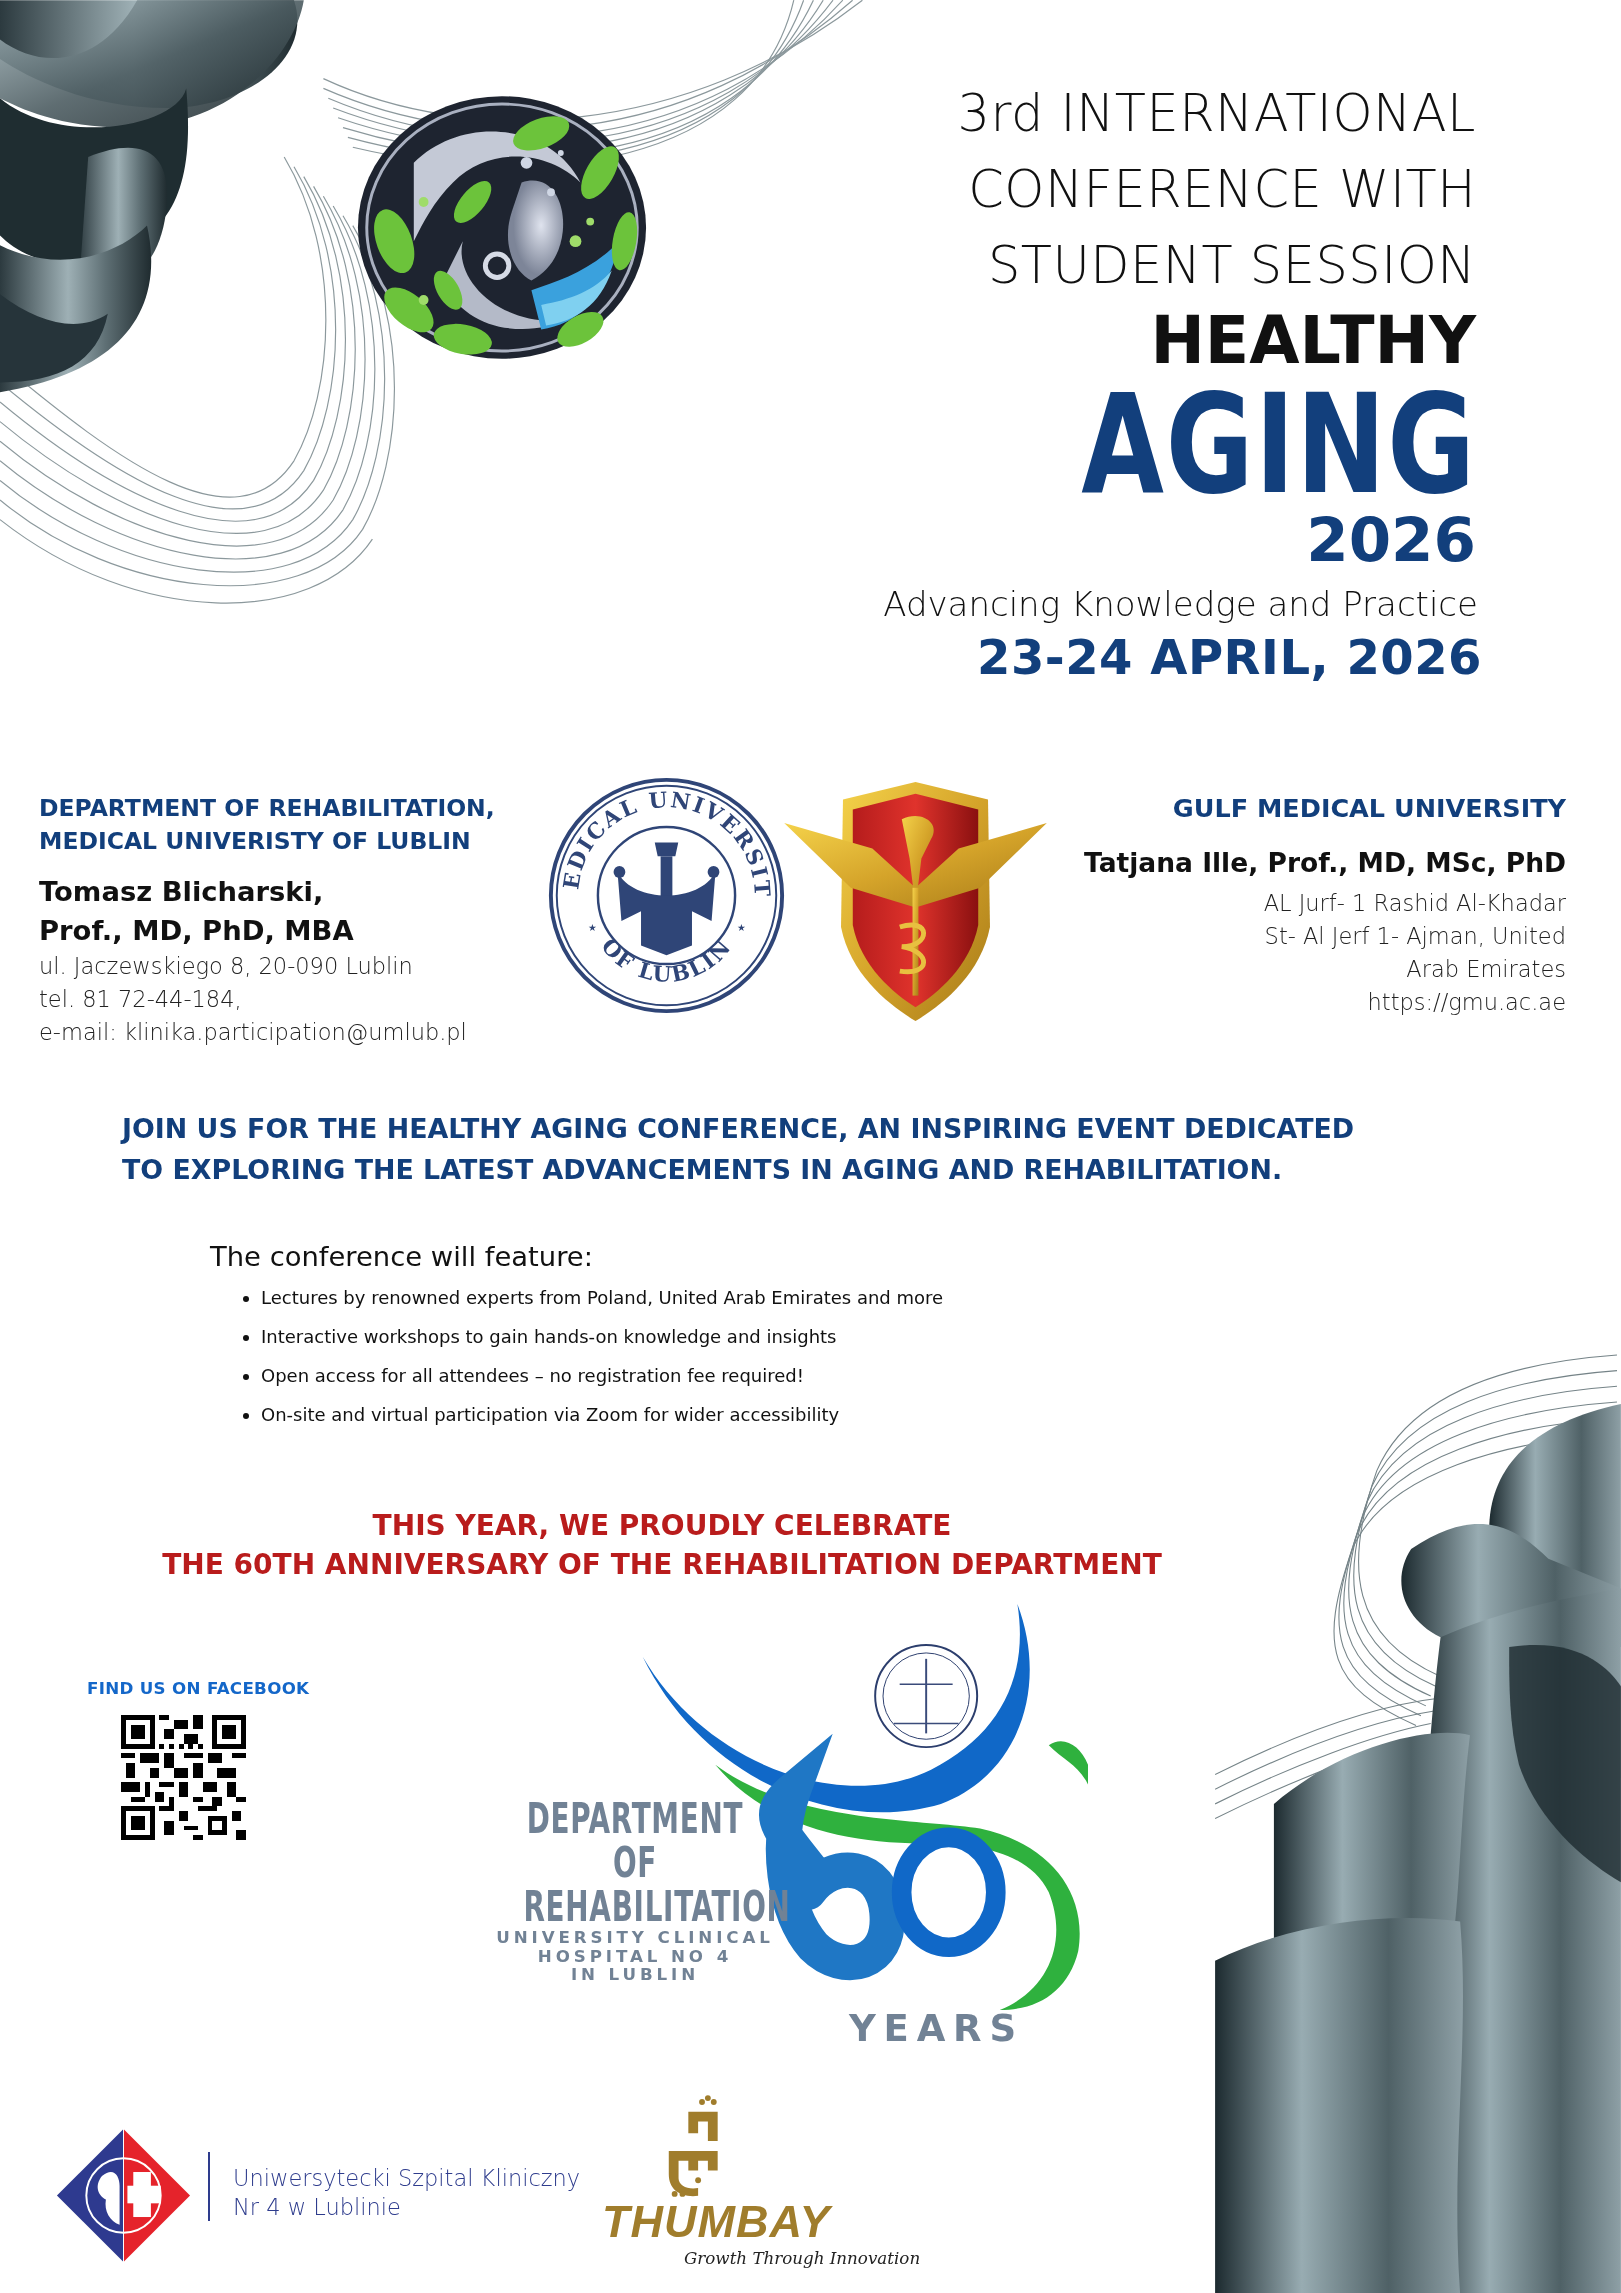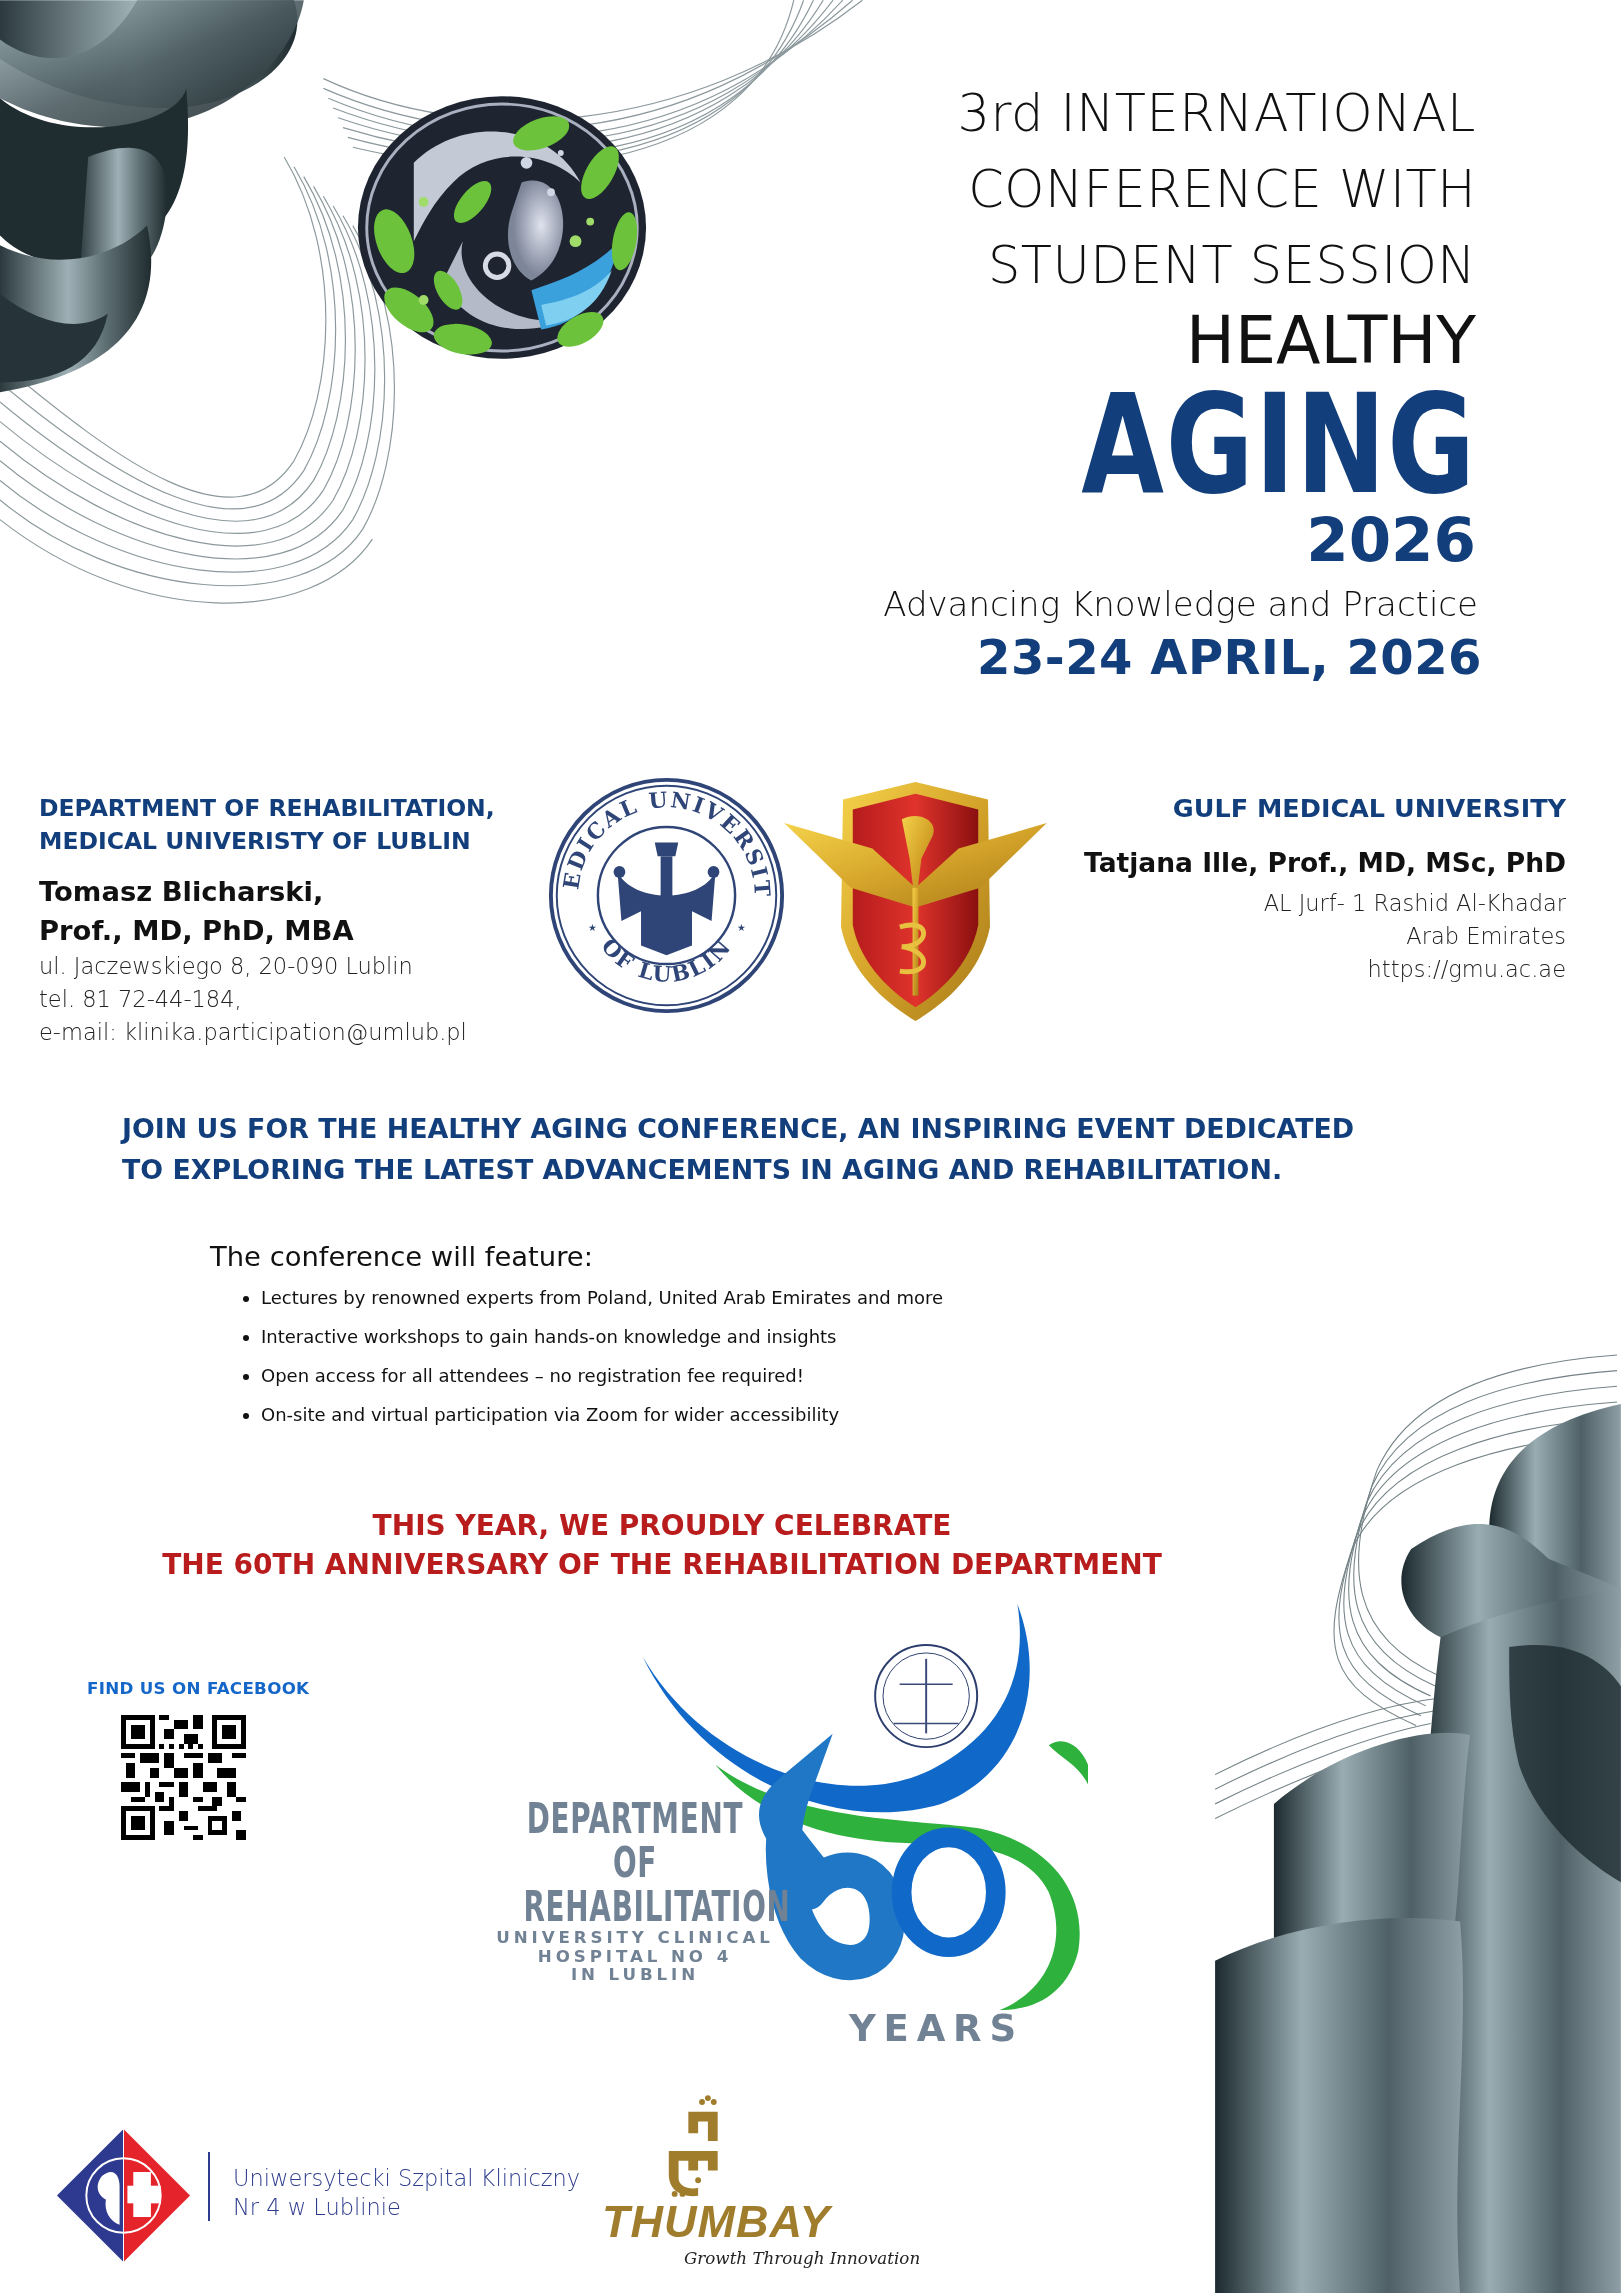--- a/index.html
+++ b/index.html
@@ -2,21 +2,21 @@
 <html><head>
 <meta charset="utf-8">
 <style>
   html,body{margin:0;padding:0;background:#fff;}
   body{width:1621px;height:2294px;position:relative;overflow:hidden;font-family:"DejaVu Sans","Liberation Sans",sans-serif;color:#111;}
   .abs{position:absolute;}
   .deco{position:absolute;}
   
   .title-block{position:absolute;right:145px;top:76px;text-align:right;}
   .t-line{font-family:"DejaVu Sans",sans-serif;font-weight:300;font-size:51px;line-height:76px;color:#111;letter-spacing:0.5px;}
-  .t-healthy{font-family:"DejaVu Sans",sans-serif;font-size:65px;line-height:73px;color:#111;font-weight:400;margin-top:0px;}
+  .t-healthy{font-family:"DejaVu Sans",sans-serif;font-size:65px;line-height:73px;color:#111;font-weight:700;margin-top:0px;}
   .t-aging{font-family:"DejaVu Sans","Liberation Sans",sans-serif;font-weight:bold;font-size:137px;line-height:127px;color:#123f7c;letter-spacing:2px;transform:scaleX(0.78);transform-origin:right center;margin-top:3.9px;}
   .t-year{font-family:"DejaVu Sans",sans-serif;font-weight:bold;font-size:61px;line-height:63px;color:#123f7c;}
   .t-sub{position:absolute;right:143px;top:584px;font-size:34px;font-weight:300;color:#111;}
   .t-date{position:absolute;right:139px;top:629px;font-size:48px;font-weight:bold;color:#123f7c;letter-spacing:0.5px;}
 
   .org-head{font-weight:bold;font-size:23.5px;line-height:33px;color:#123f7c;}
   .person{font-weight:bold;font-size:27.4px;line-height:39px;color:#111;}
   .addr{font-size:22.5px;line-height:33px;color:#222;font-weight:300;}
 
   .join{position:absolute;left:122px;top:1108px;width:1392px;font-weight:bold;font-size:27.4px;line-height:41px;color:#123f7c;transform:scaleX(0.98);transform-origin:left;}
@@ -176,20 +176,21 @@
   <path d="M0 44 L90 70 L134 110 L178 70 L268 44 L200 110 L134 130 L68 110 Z" fill="url(#gold)"></path>
   <path d="M120 40 C140 30 160 44 150 60 L140 80 L134 130 L128 80 Z" fill="url(#gold)"></path>
   <rect x="131" y="110" width="6" height="110" fill="url(#gold)"></rect>
   <path d="M118 150 C150 140 150 170 120 170 C150 175 150 200 118 195" fill="none" stroke="#e8c040" stroke-width="5"></path>
 </svg>
 
 <div class="abs" style="right:55px;top:792px;text-align:right;">
   <div class="org-head" style="font-size:25.5px">GULF MEDICAL UNIVERSITY</div>
   <div class="person" style="margin-top:17.6px;font-size:26.5px">Tatjana Ille, Prof., MD, MSc, PhD</div>
   <div class="addr" style="margin-top:5.9px">AL Jurf- 1 Rashid Al-Khadar</div>
+  <div class="addr">St- Al Jerf 1- Ajman, United</div>
   <div class="addr">Arab Emirates</div>
   <div class="addr">https://gmu.ac.ae</div>
 </div>
 
 <div class="join">
   <div>JOIN US FOR THE HEALTHY AGING CONFERENCE, AN INSPIRING EVENT DEDICATED</div>
   <div>TO EXPLORING THE LATEST ADVANCEMENTS IN AGING AND REHABILITATION.</div>
 </div>
 
 <div class="feature">

